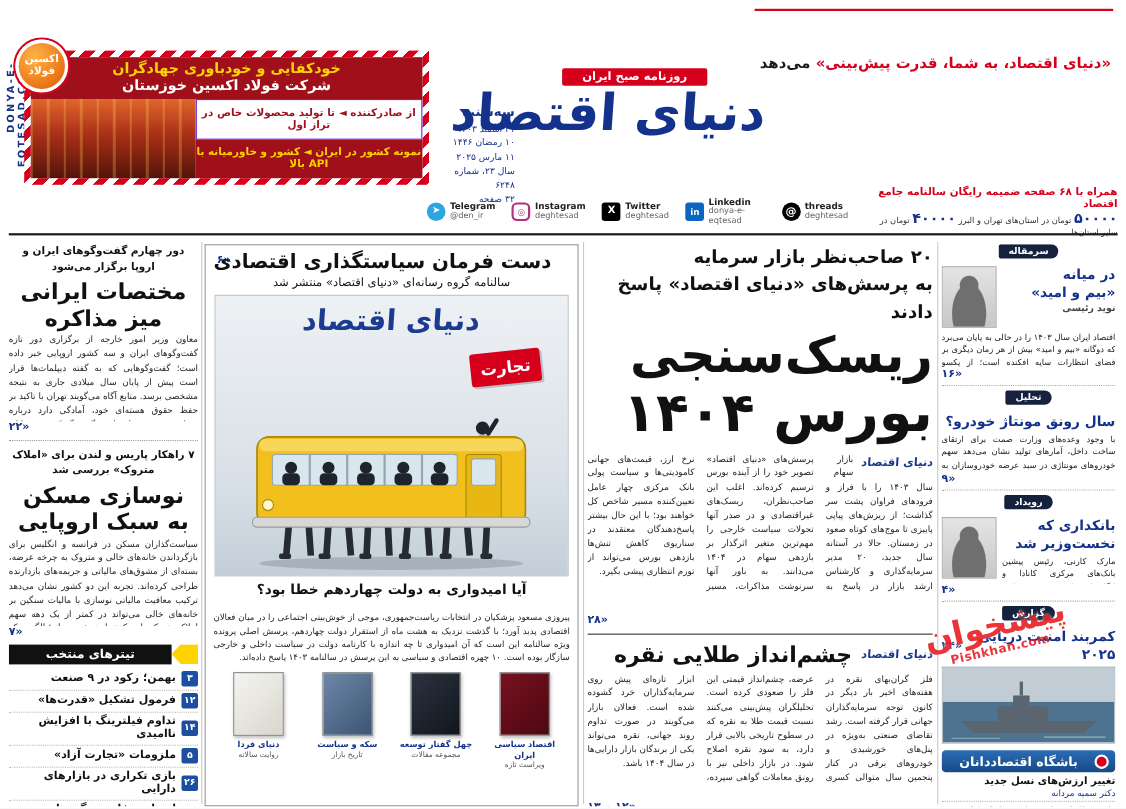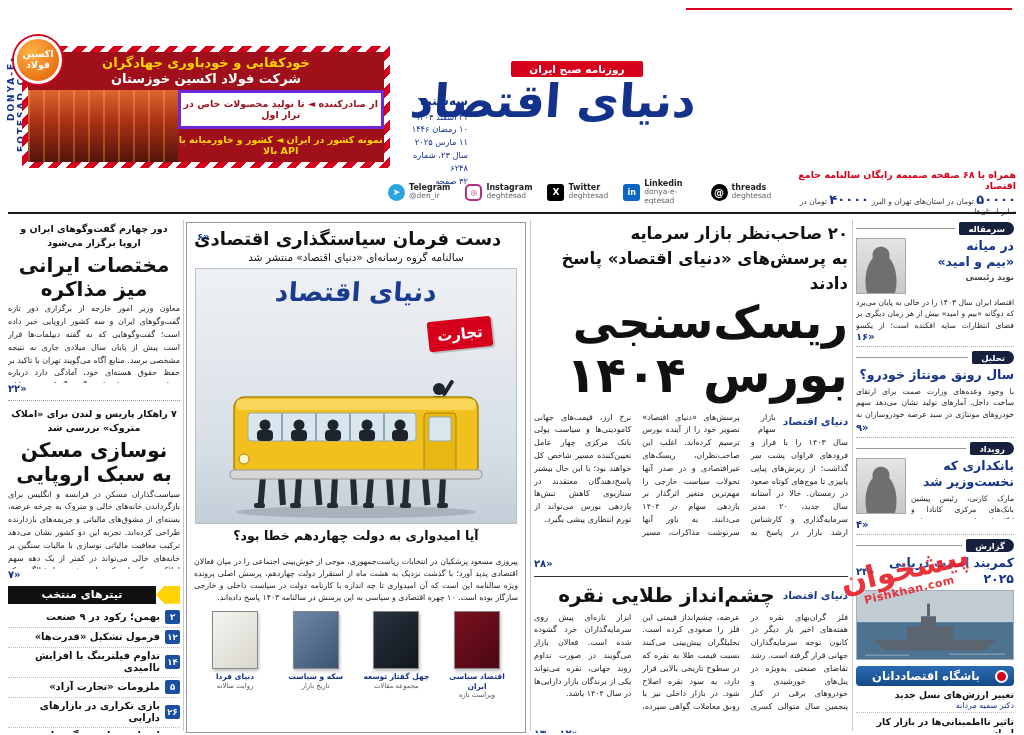--- a/index.html
+++ b/index.html
@@ -22,21 +22,21 @@
   .ad { position:absolute; top:46px; left:22px; width:368px; height:122px; background:repeating-linear-gradient(135deg,#d6001c 0 7px,#fff 7px 13px); padding:6px; }
   .ad-inner { position:relative; width:100%; height:100%; background:#fff; display:flex; flex-direction:column; }
   .ad-top { background:#9f101a; text-align:center; padding:3px 0 2px; }
   .ad-top .l1 { color:#ffd400; font-size:13px; font-weight:bold; line-height:1.25; }
   .ad-top .l2 { color:#fff; font-size:13px; font-weight:bold; line-height:1.25; }
   .ad-bottom { flex:1; display:flex; direction:ltr; }
   .ad-photo { width:42%; background:
       repeating-linear-gradient(90deg, rgba(255,210,90,.28) 0 2px, rgba(0,0,0,0) 2px 15px),
       linear-gradient(180deg,#e0662e 0%, #a83016 45%, #55130a 100%); }
   .ad-text { width:58%; display:flex; flex-direction:column; direction:rtl; }
-  .ad-band1 { flex:1; background:#fff; color:#9f101a; font-weight:bold; font-size:9.5px; display:flex; align-items:center; justify-content:center; border:3px solid #6d28d9; text-align:center; }
+  .ad-band1 { flex:1; background:#fff; color:#9f101a; font-weight:bold; font-size:9.5px; display:flex; align-items:center; justify-content:center; border:1px solid #6d28d9; text-align:center; }
   .ad-band2 { flex:1; background:#9f101a; color:#ffd400; font-weight:bold; font-size:9.5px; display:flex; align-items:center; justify-content:center; text-align:center; }
   .ad-badge { position:absolute; top:-16px; left:-14px; width:48px; height:48px; border-radius:50%;
       background:radial-gradient(circle at 35% 30%,#ffb347,#e05a00); border:3px solid #fff; box-shadow:0 0 0 2px #d6001c;
       color:#fff; display:flex; flex-direction:column; align-items:center; justify-content:center; font-size:9.5px; font-weight:bold; z-index:4; line-height:1.15; }
 
   
   .socialbar { position:absolute; top:176px; left:24px; width:992px; height:32px; display:flex; direction:ltr; align-items:center; gap:15px; padding-left:364px; }
   .social-item { display:flex; align-items:center; gap:4px; }
   .social-icon { width:17px; height:17px; display:flex; align-items:center; justify-content:center; color:#fff; font-size:9px; font-weight:bold; flex:none; }
   .si-telegram { background:#2ca5e0; border-radius:50%; }
@@ -96,21 +96,21 @@
   .lead-h2 { font-size:49px; line-height:1.12; }
   .logo-stamp { color:#1a3b8f; font-weight:bold; font-size:10.5px; transform:skewX(-4deg); white-space:nowrap; }
   .lead-logo { float:right; margin:1px 0 3px 7px; }
   .cols3 { column-count:3; column-gap:11px; font-size:8px; line-height:1.6; text-align:justify; color:#1a1a1a; height:146px; overflow:hidden; margin-top:8px; }
   .main-rule { border-top:1px solid #333; margin:7px 0 6px; }
   .silver-head { display:flex; align-items:center; gap:8px; }
   .silver-title { font-size:20px; font-weight:bold; }
   .silver-body { height:116px; margin-top:5px; }
 
   .col-rail { position:absolute; top:222px; left:856px; width:158px; height:511px; overflow:hidden; }
-  .rail-label-row { display:flex; align-items:center; gap:4px; margin-bottom:3px; }
+  .rail-label-row { display:flex; align-items:center; gap:4px; margin-bottom:3px;flex-direction:column; }
   .rail-label { background:#15213d; color:#fff; font-size:8.5px; font-weight:bold; padding:1.5px 9px; border-radius:2px 7px 7px 2px; flex:none; }
   .rail-line { flex:1; height:1px; background:#999; }
   .rail-row { display:flex; gap:5px; }
   .rail-titleblock { flex:1; min-width:0; }
   .rail-title { color:#14328c; font-size:12.5px; font-weight:bold; line-height:1.28; }
   .rail-author { font-size:8.5px; color:#444; font-weight:bold; margin-top:2px; }
   .portrait { width:50px; height:56px; flex:none; border:1px solid #aaa;
       background:radial-gradient(circle at 50% 30%, #6f6f6f 0 8px, rgba(0,0,0,0) 9px),
                  radial-gradient(ellipse at 50% 78%, #6f6f6f 0 15px, rgba(0,0,0,0) 16px),
                  linear-gradient(#e4e4e4,#c7c7c7); }
@@ -130,20 +130,24 @@
   .watermark { position:absolute; top:554px; left:826px; width:160px; z-index:60; transform:rotate(-13deg); text-align:center; pointer-events:none; opacity:.92; }
   .wm-fa { color:#e8232a; font-size:30px; font-weight:bold; text-shadow:0 0 3px rgba(255,255,255,.85); line-height:1; }
   .wm-en { color:#e8232a; font-size:11px; font-weight:bold; letter-spacing:.5px; }
 </style>
 </head>
 <body>
 
 <div id="page">
 
   <div class="top-redline"></div>
+  <div class="tagline">
+    <span>«دنیای اقتصاد، به شما، قدرت پیش‌بینی»</span>
+    <span class="tail">می‌دهد</span>
+  </div>
   <div class="masthead">
     <div class="masthead-badge">روزنامه صبح ایران</div>
     <div class="masthead-title">دنیای اقتصاد</div>
   </div>
   <div class="website-vert">DONYA-E-EQTESAD.COM</div>
 
   <div class="dateblock">
     <div class="weekday">سه‌شنبه</div>
     <div>۲۱ اسفند ۱۴۰۳</div>
     <div>۱۰ رمضان ۱۴۴۶</div>

